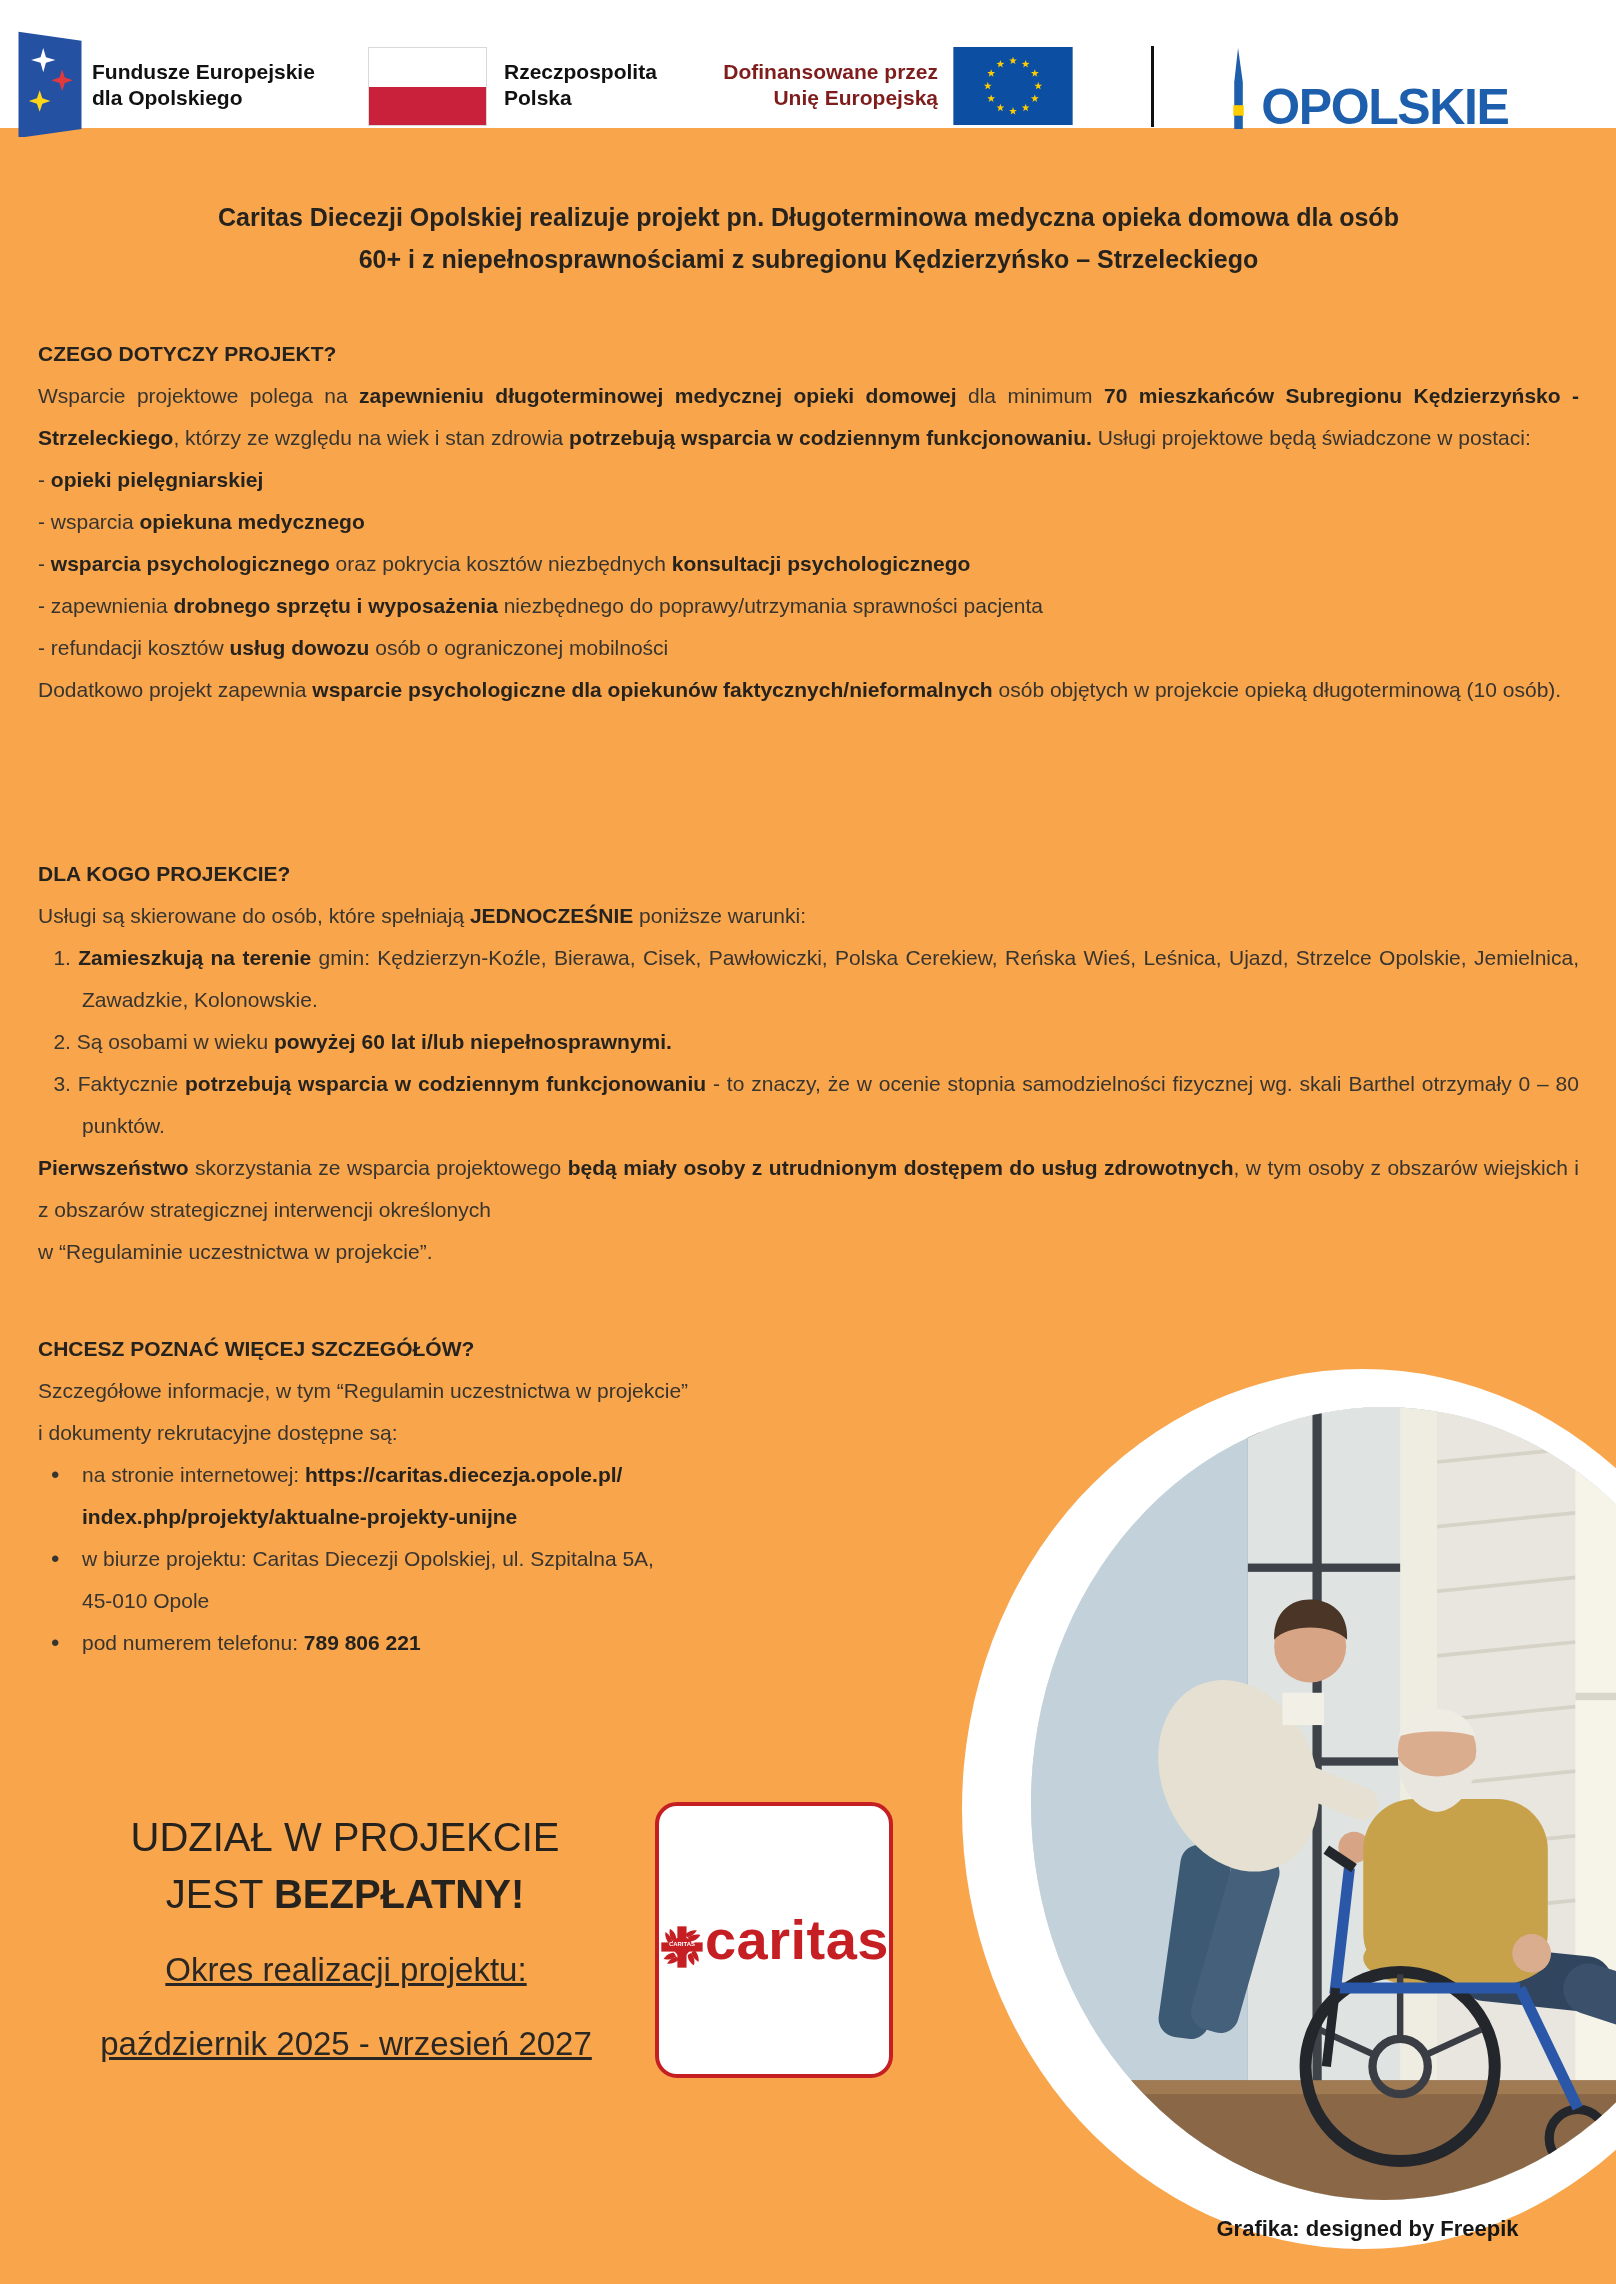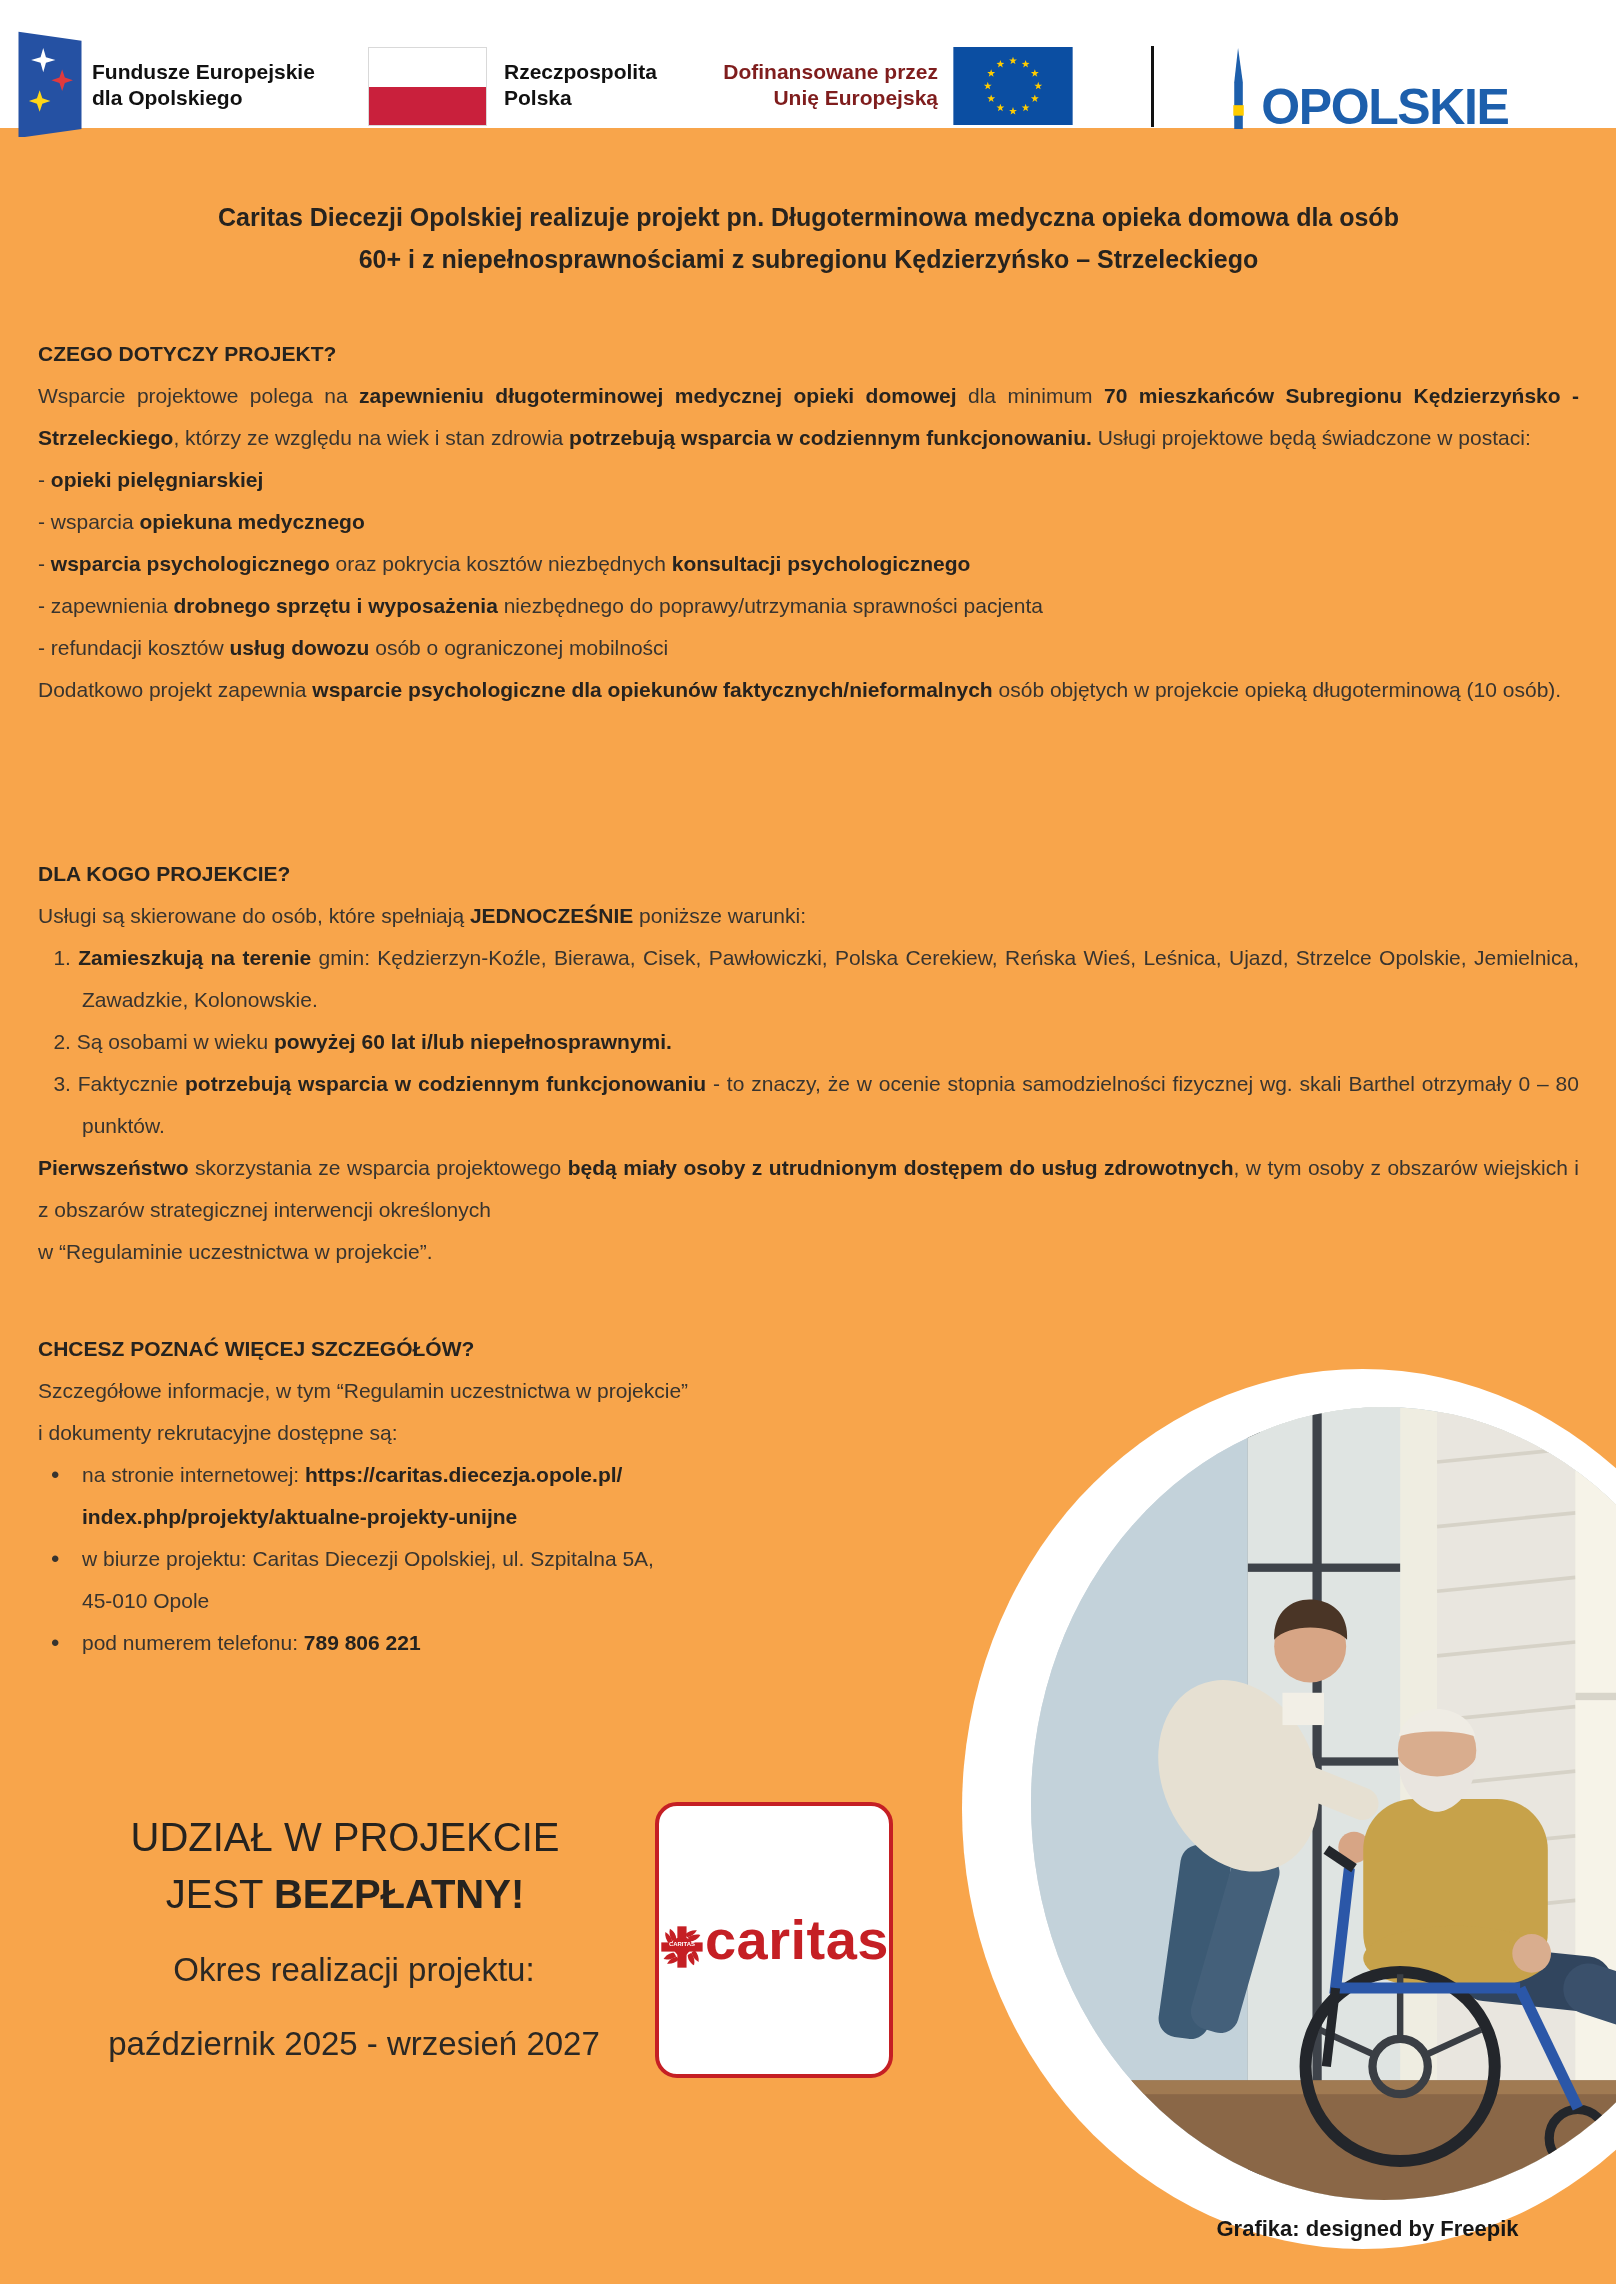--- a/index.html
+++ b/index.html
@@ -38,22 +38,22 @@
   .sec-heading{font-weight:700;color:#26231F;}
   .just{text-align:justify;}
   .num-item{padding-left:44px;text-indent:-28.6px;text-align:justify;}
   .bullet-item{position:relative;padding-left:44px;}
   .bullet-item::before{content:"•";position:absolute;left:13px;top:0;font-size:24px;}
 
   
   .free-block{position:absolute;left:55px;top:1809px;width:580px;text-align:center;
               font-size:40px;font-weight:400;color:#26231F;line-height:57px;}
   .free-block b{font-weight:700;}
-  .period-block{position:absolute;left:36px;top:1933px;width:636px;text-align:center;
-                font-size:33px;color:#2B2824;line-height:74px;}
+  .period-block{position:absolute;left:28px;top:1933px;width:636px;text-align:center;
+                font-size:33px;color:#2B2824;line-height:74px;text-decoration:underline;}
 
   
   .caritas-box{position:absolute;left:655px;top:1802px;width:238px;height:276px;
                background:#ffffff;border:4.1px solid #C51F24;border-radius:22px;
                box-sizing:border-box;display:flex;flex-direction:row;align-items:center;}
   .caritas-box svg{width:184px;height:184px;margin-top:13px;}
   .caritas-word{font-size:56px;font-weight:700;color:#C51F24;line-height:56px;
                 margin-top:0.9px;letter-spacing:0.5px;}
 
   

